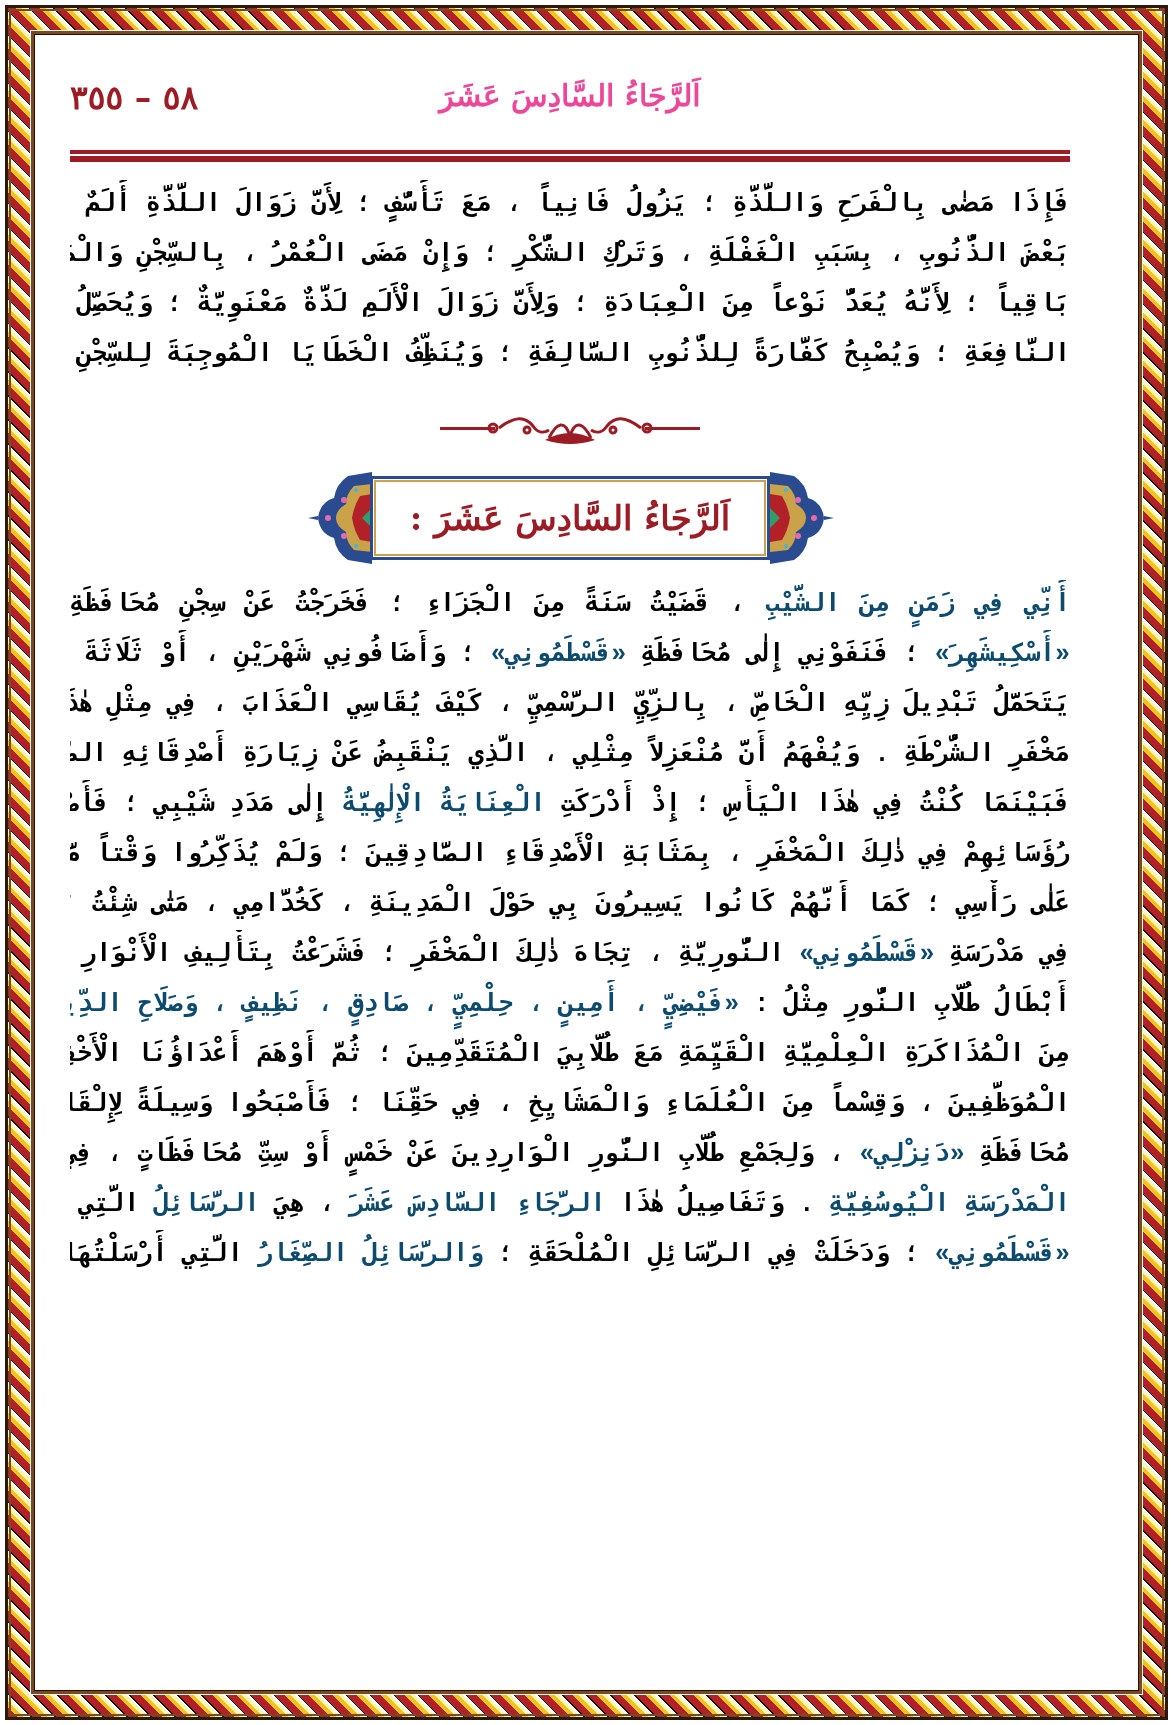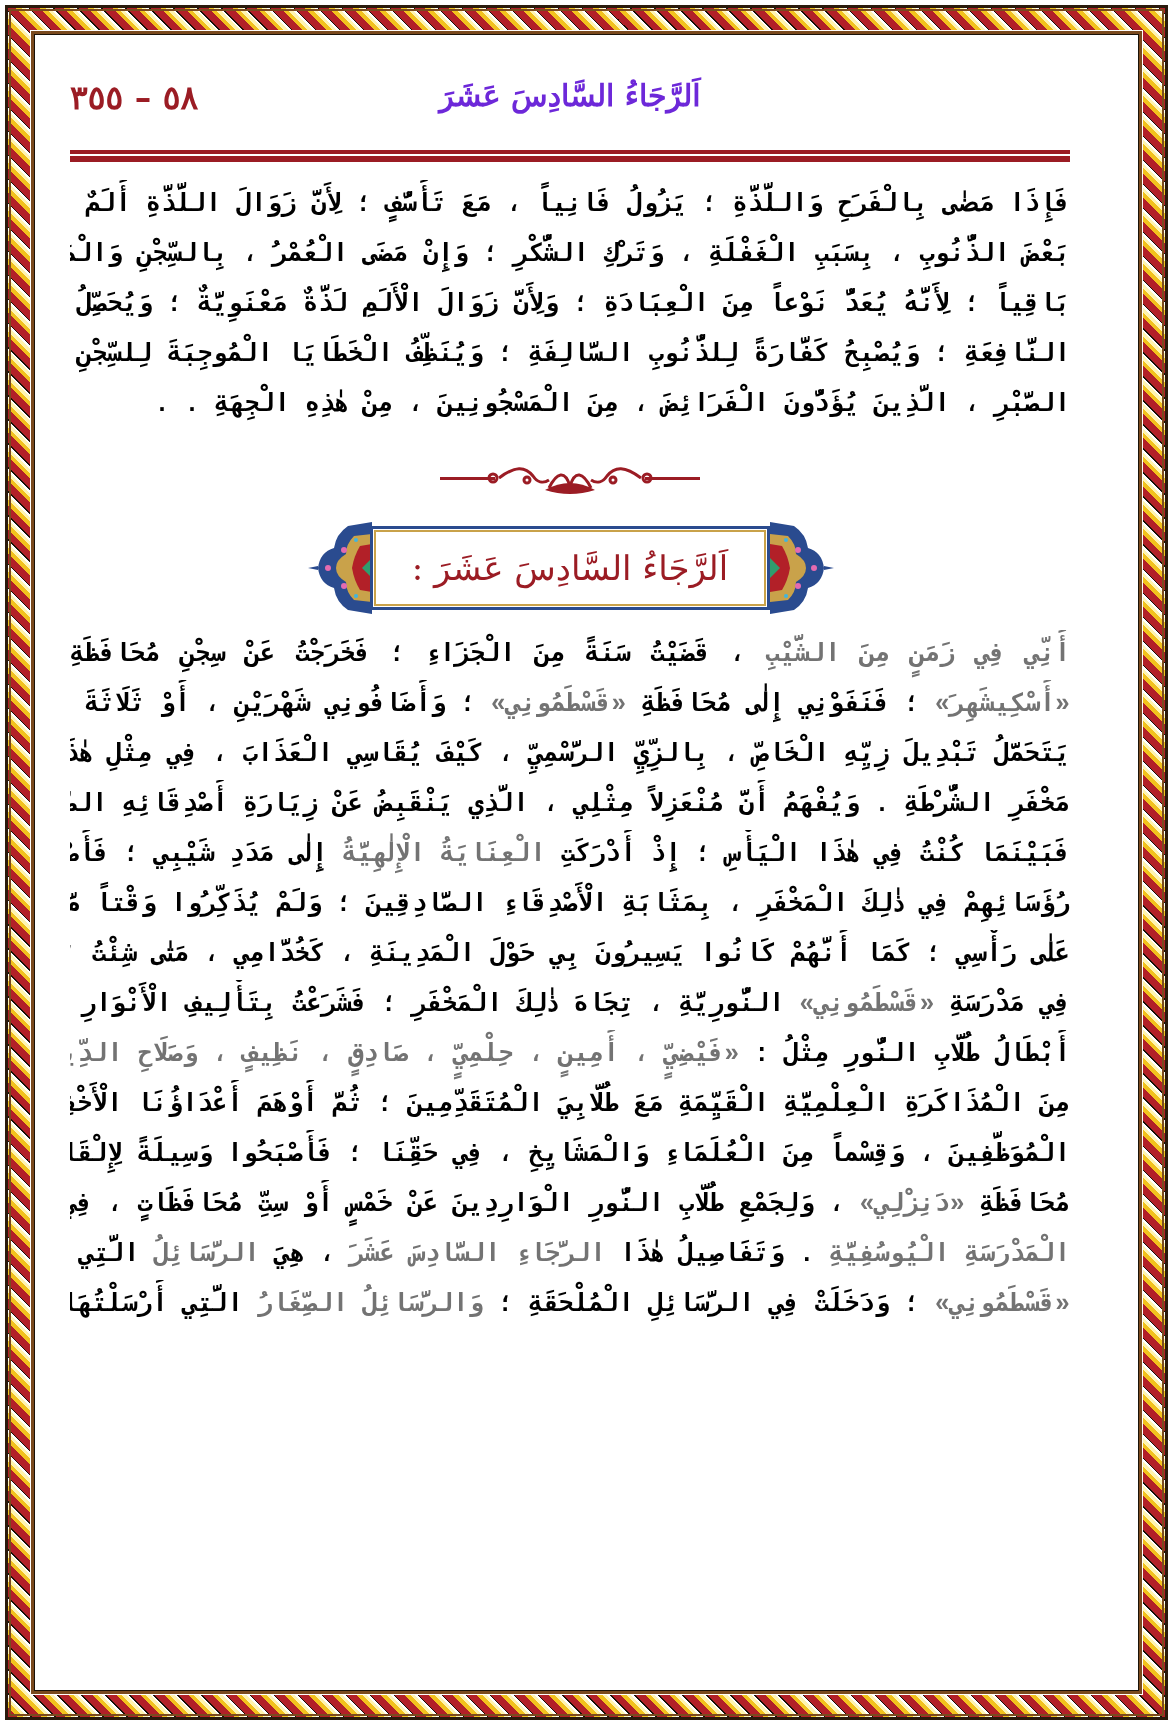--- a/index.html
+++ b/index.html
@@ -18,48 +18,48 @@
   }
   .frame-line-1 { position:absolute; left:9px; top:9px; width:1155px; height:1707px; box-sizing:border-box; border:2px solid #7a4a1e; }
   .frame-line-2 { position:absolute; left:31px; top:31px; width:1111px; height:1663px; box-sizing:border-box; border:3px solid #7a4a1e; outline:1px solid #1a1208; outline-offset:-4px; }
 
   
   .page { position:absolute; left:70px; top:60px; width:1000px; direction:rtl; }
 
   .running-header { position:relative; height:60px; }
   .running-header .title {
     position:absolute; right:0; left:0; text-align:center; top:18px;
-    color:#6d28d9; font-size:30px; font-weight:bold;
+    color:#ec4899; font-size:30px; font-weight:bold;
   }
   .running-header .pages {
     position:absolute; left:0; top:18px; direction:ltr;
     color:#9b1c24; font-size:33px; font-weight:bold; letter-spacing:2px;
   }
   .header-rule { height:9px; margin-top:30px; border-top:4px solid #9b1c24; border-bottom:6px solid #9b1c24; box-sizing:content-box; height:2px; }
 
   .body-text {
     margin-top:18px; font-size:25px; line-height:50px; color:#000;
     text-align:justify; text-align-last:right; font-weight:bold;
   }
   .body-text .line { display:block; text-align:justify; text-align-last:justify; white-space:nowrap; overflow:hidden;font-family:Liberation Mono, monospace; }
   .body-text .line.last { text-align-last:right; }
-  .hl { color:#737373; }
+  .hl { color:#0c4a6e; }
 
   .divider { position:relative; height:40px; margin:28px 0 22px; }
   .divider .rule-l, .divider .rule-r { position:absolute; top:19px; height:3px; width:55px; background:#9b1c24; }
   .divider .rule-r { right:370px; }
   .divider .rule-l { left:370px; }
   .divider .flourish { position:absolute; left:50%; transform:translateX(-50%); top:0; width:170px; height:40px; }
 
   .heading-box-wrap { position:relative; height:100px; margin-bottom:10px; }
   .heading-box {
     position:absolute; left:300px; width:400px; top:6px; height:84px; box-sizing:border-box;
     border:3px solid #2a4b8f; outline:2px solid #c9a24a; outline-offset:-6px; background:#fff;
     display:flex; align-items:center; justify-content:center;
-    color:#9b1c24; font-size:34px; font-weight:normal;
+    color:#9b1c24; font-size:34px; font-weight:bold;
   }
   .ornament { position:absolute; top:0; width:64px; height:96px; }
   .ornament.left { left:238px; }
   .ornament.right { left:700px; transform:scaleX(-1); }
 
   .body-text.second { margin-top:0; }
 </style>
 </head>
 <body>
 
@@ -74,21 +74,20 @@
     <div class="title">اَلرَّجَاءُ السَّادِسَ عَشَرَ</div>
     <div class="pages">٥٨ – ٣٥٥</div>
   </div>
   <div class="header-rule"></div>
 
   <div class="body-text" id="section1">
     <span class="line">فَإِذَا مَضٰى بِالْفَرَحِ وَاللَّذَّةِ ؛ يَزُولُ فَانِياً ، مَعَ تَأَسُّفٍ ؛ لِأَنَّ زَوَالَ اللَّذَّةِ أَلَمٌ ؛ وَيَتْرُكُ فِي مَكَانِهِ ،</span>
     <span class="line">بَعْضَ الذُّنُوبِ ، بِسَبَبِ الْغَفْلَةِ ، وَتَرْكِ الشُّكْرِ ؛ وَإِنْ مَضَى الْعُمْرُ ، بِالسِّجْنِ وَالْمَشَقَّةِ ؛ يُصْبِحُ</span>
     <span class="line">بَاقِياً ؛ لِأَنَّهُ يُعَدُّ نَوْعاً مِنَ الْعِبَادَةِ ؛ وَلِأَنَّ زَوَالَ الْأَلَمِ لَذَّةٌ مَعْنَوِيَّةٌ ؛ وَيُحَصِّلُ عُمْراً بَاقِياً ، بِثَمَرَاتِهِ</span>
     <span class="line">النَّافِعَةِ ؛ وَيُصْبِحُ كَفَّارَةً لِلذُّنُوبِ السَّالِفَةِ ؛ وَيُنَظِّفُ الْخَطَايَا الْمُوجِبَةَ لِلسِّجْنِ ؛ فَلْيَشْكُرْ مَعَ</span>
-    <span class="line last">الصَّبْرِ ، الَّذِينَ يُؤَدُّونَ الْفَرَائِضَ ، مِنَ الْمَسْجُونِينَ ، مِنْ هٰذِهِ الْجِهَةِ . .</span>
   </div>
 
   <div class="divider">
     <div class="rule-r"></div>
     <svg class="flourish" viewBox="0 0 170 40">
       <g fill="none" stroke="#9b1c24" stroke-width="3">
         <circle cx="8" cy="20" r="4"></circle>
         <path d="M14 20 C30 8,40 8,48 18 C52 24,58 26,64 22"></path>
         <path d="M64 30 C72 14,80 12,85 28 C90 12,98 14,106 30"></path>
         <path d="M106 22 C112 26,118 24,122 18 C130 8,140 8,156 20"></path>

